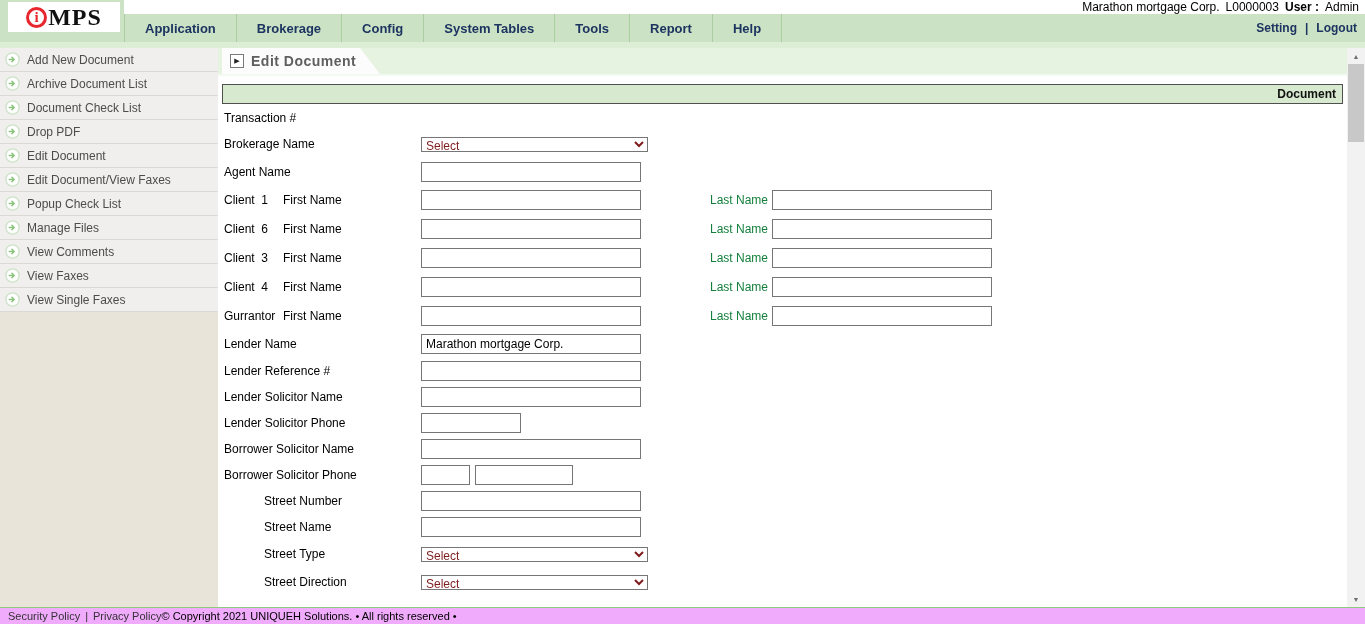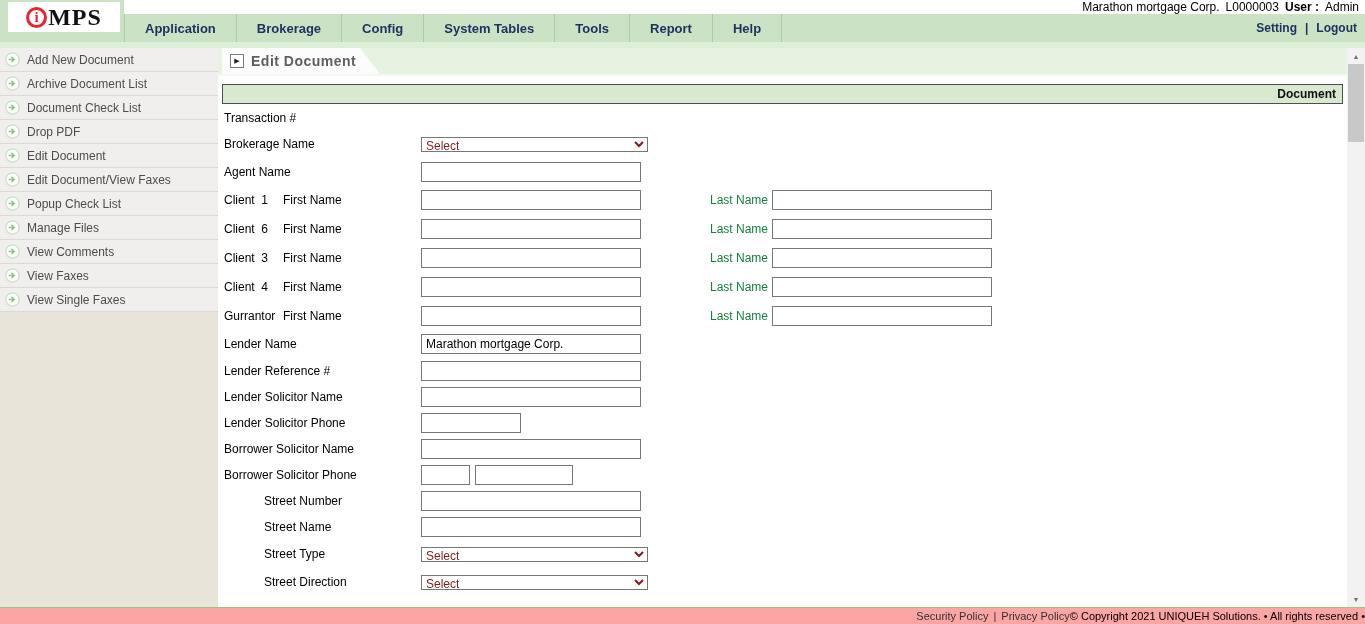--- a/index.html
+++ b/index.html
@@ -66,22 +66,22 @@
 
   
   .vscroll { flex:0 0 18px; background:#f2f2f2; position:relative; }
   .sb-btn { position:absolute; left:0; width:18px; height:16px; display:flex; align-items:center;
     justify-content:center; font-size:7px; color:#6f6f6f; cursor:pointer; }
   .sb-btn.up { top:0; }
   .sb-btn.down { bottom:0; }
   .sb-thumb { position:absolute; top:16px; left:1px; width:16px; height:78px; background:#c8c8c8; cursor:pointer; }
 
   
-  footer { flex:0 0 17px; background:#fca5a5; border-top:1px solid #90c97f; display:flex;
-    justify-content:flex-end; align-items:center; font-size:11px; color:#333; }
+  footer { flex:0 0 17px; background:#f0abfc; border-top:1px solid #90c97f; display:flex;
+    justify-content:flex-start; align-items:center; font-size:11px; color:#333; }
   .f-left { padding-left:8px; display:flex; gap:5px; }
   .f-link { cursor:pointer; }
   .f-right { color:#000; }
 </style>
 </head>
 <body>
 
 <div class="app">
 
   <header>

